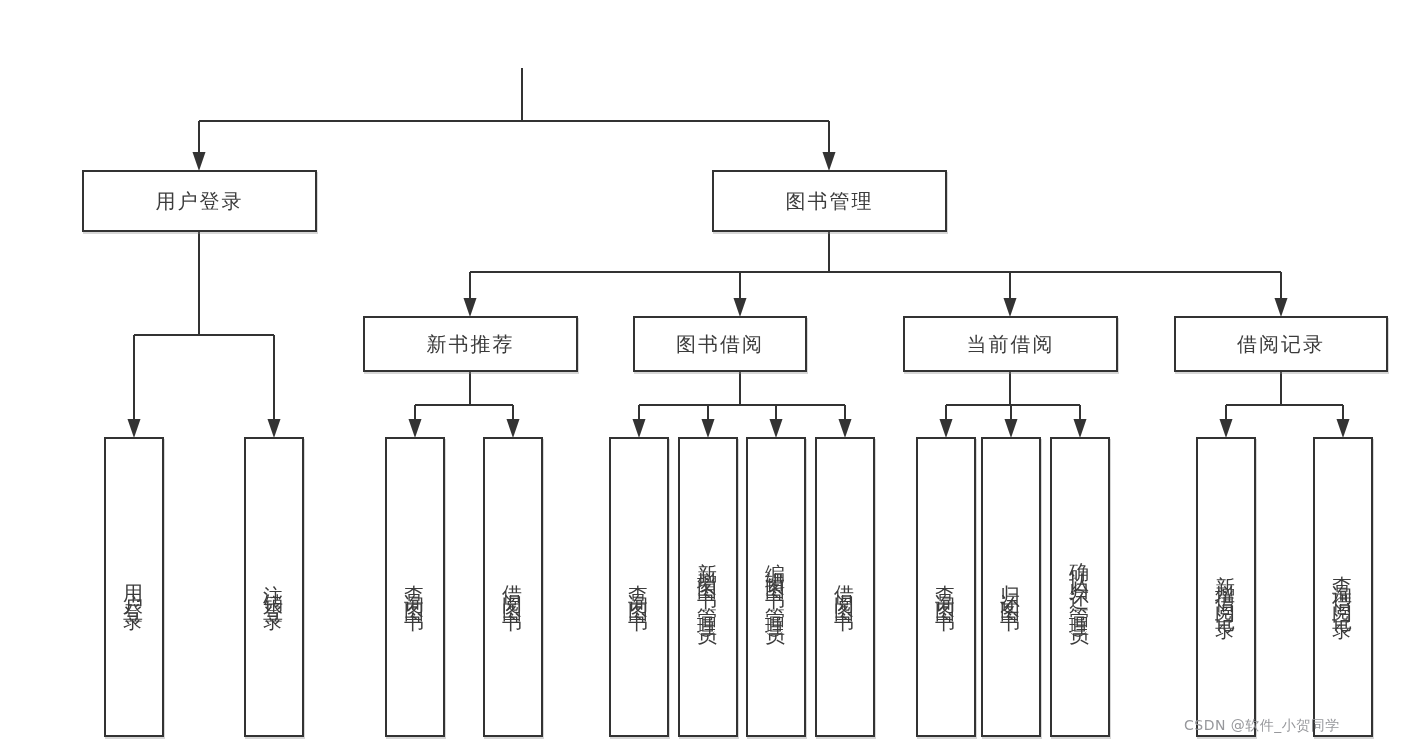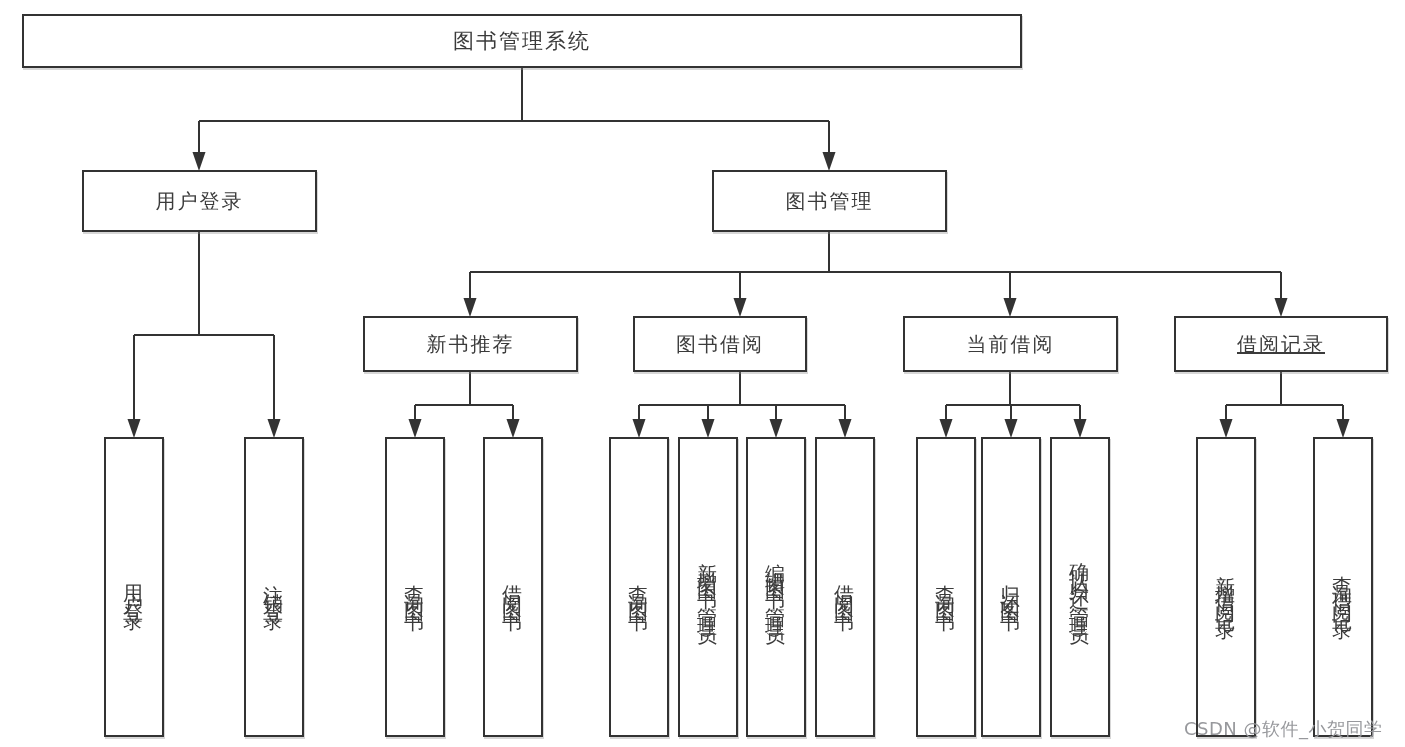--- a/index.html
+++ b/index.html
@@ -45,42 +45,42 @@
     color: #3b3b3b;
     white-space: nowrap;
   }
   
   .n-root     { left: 22px;   top: 14px;  width: 1000px; height: 54px; font-size: 21px; }
   .n-login    { left: 82px;   top: 170px; width: 235px;  height: 62px; }
   .n-mgmt     { left: 712px;  top: 170px; width: 235px;  height: 62px; }
   .n-rec      { left: 363px;  top: 316px; width: 215px;  height: 56px; }
   .n-borrow   { left: 633px;  top: 316px; width: 174px;  height: 56px; }
   .n-current  { left: 903px;  top: 316px; width: 215px;  height: 56px; font-family: Liberation Serif, serif; }
-  .n-records  { left: 1174px; top: 316px; width: 214px;  height: 56px; text-decoration: underline; }
+  .n-records  { left: 1174px; top: 316px; width: 214px;  height: 56px; }
   
   .l-user-login   { left: 104px; }
   .l-logout       { left: 244px; }
   .l-rec-query    { left: 385px; }
   .l-rec-borrow   { left: 483px; }
   .l-bb-query     { left: 609px; }
   .l-bb-add       { left: 678px; }
   .l-bb-edit      { left: 746px; }
   .l-bb-borrow    { left: 815px; }
   .l-cb-query     { left: 916px; }
   .l-cb-return    { left: 981px; }
   .l-cb-confirm   { left: 1050px; }
   .l-rr-add       { left: 1196px; }
   .l-rr-query     { left: 1313px; }
 
   #watermark {
     position: absolute;
     left: 1184px;
     top: 717px;
     width: 221px;
-    font-size: 18px;
+    font-size: 14px;
     color: #97989c;
     white-space: nowrap;
     z-index: 3;
     letter-spacing: 0.5px;
   }
 </style>
 </head>
 <body>
 
 <div id="stage">
@@ -135,23 +135,20 @@
       <polygon points="769.5,419 782.5,419 776,438"></polygon>
       <polygon points="838.5,419 851.5,419 845,438"></polygon>
       <polygon points="939.5,419 952.5,419 946,438"></polygon>
       <polygon points="1004.5,419 1017.5,419 1011,438"></polygon>
       <polygon points="1073.5,419 1086.5,419 1080,438"></polygon>
       <polygon points="1219.5,419 1232.5,419 1226,438"></polygon>
       <polygon points="1336.5,419 1349.5,419 1343,438"></polygon>
     </g>
   </svg>
 
-  <div class="node hbox n-root">
-    <span>图书管理系统</span>
-  </div>
 
   <div class="node hbox n-login">
     <span>用户登录</span>
   </div>
   <div class="node hbox n-mgmt">
     <span>图书管理</span>
   </div>
 
   <div class="node hbox n-rec">
     <span>新书推荐</span>

